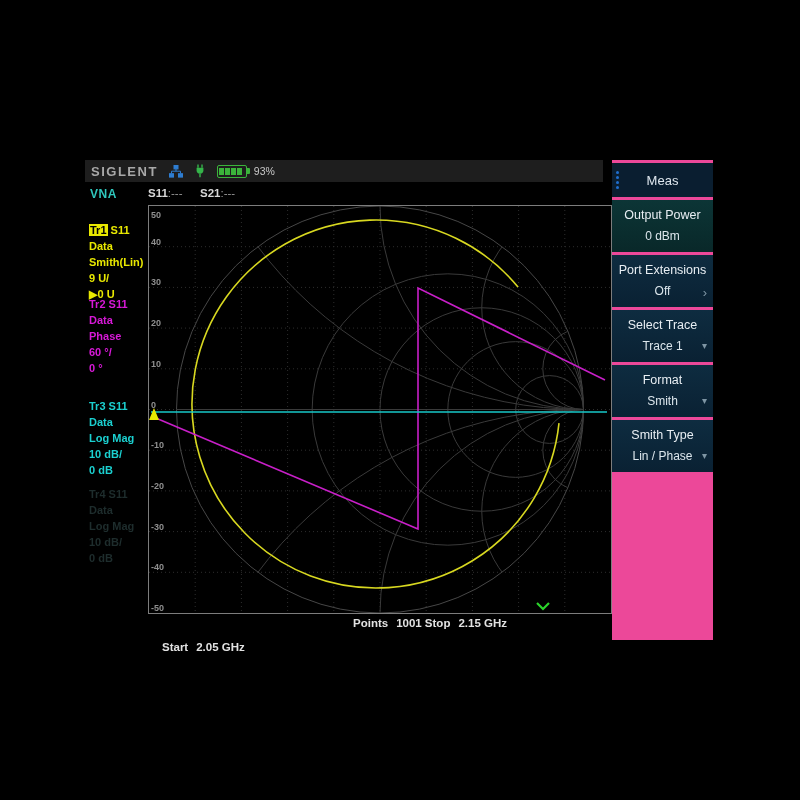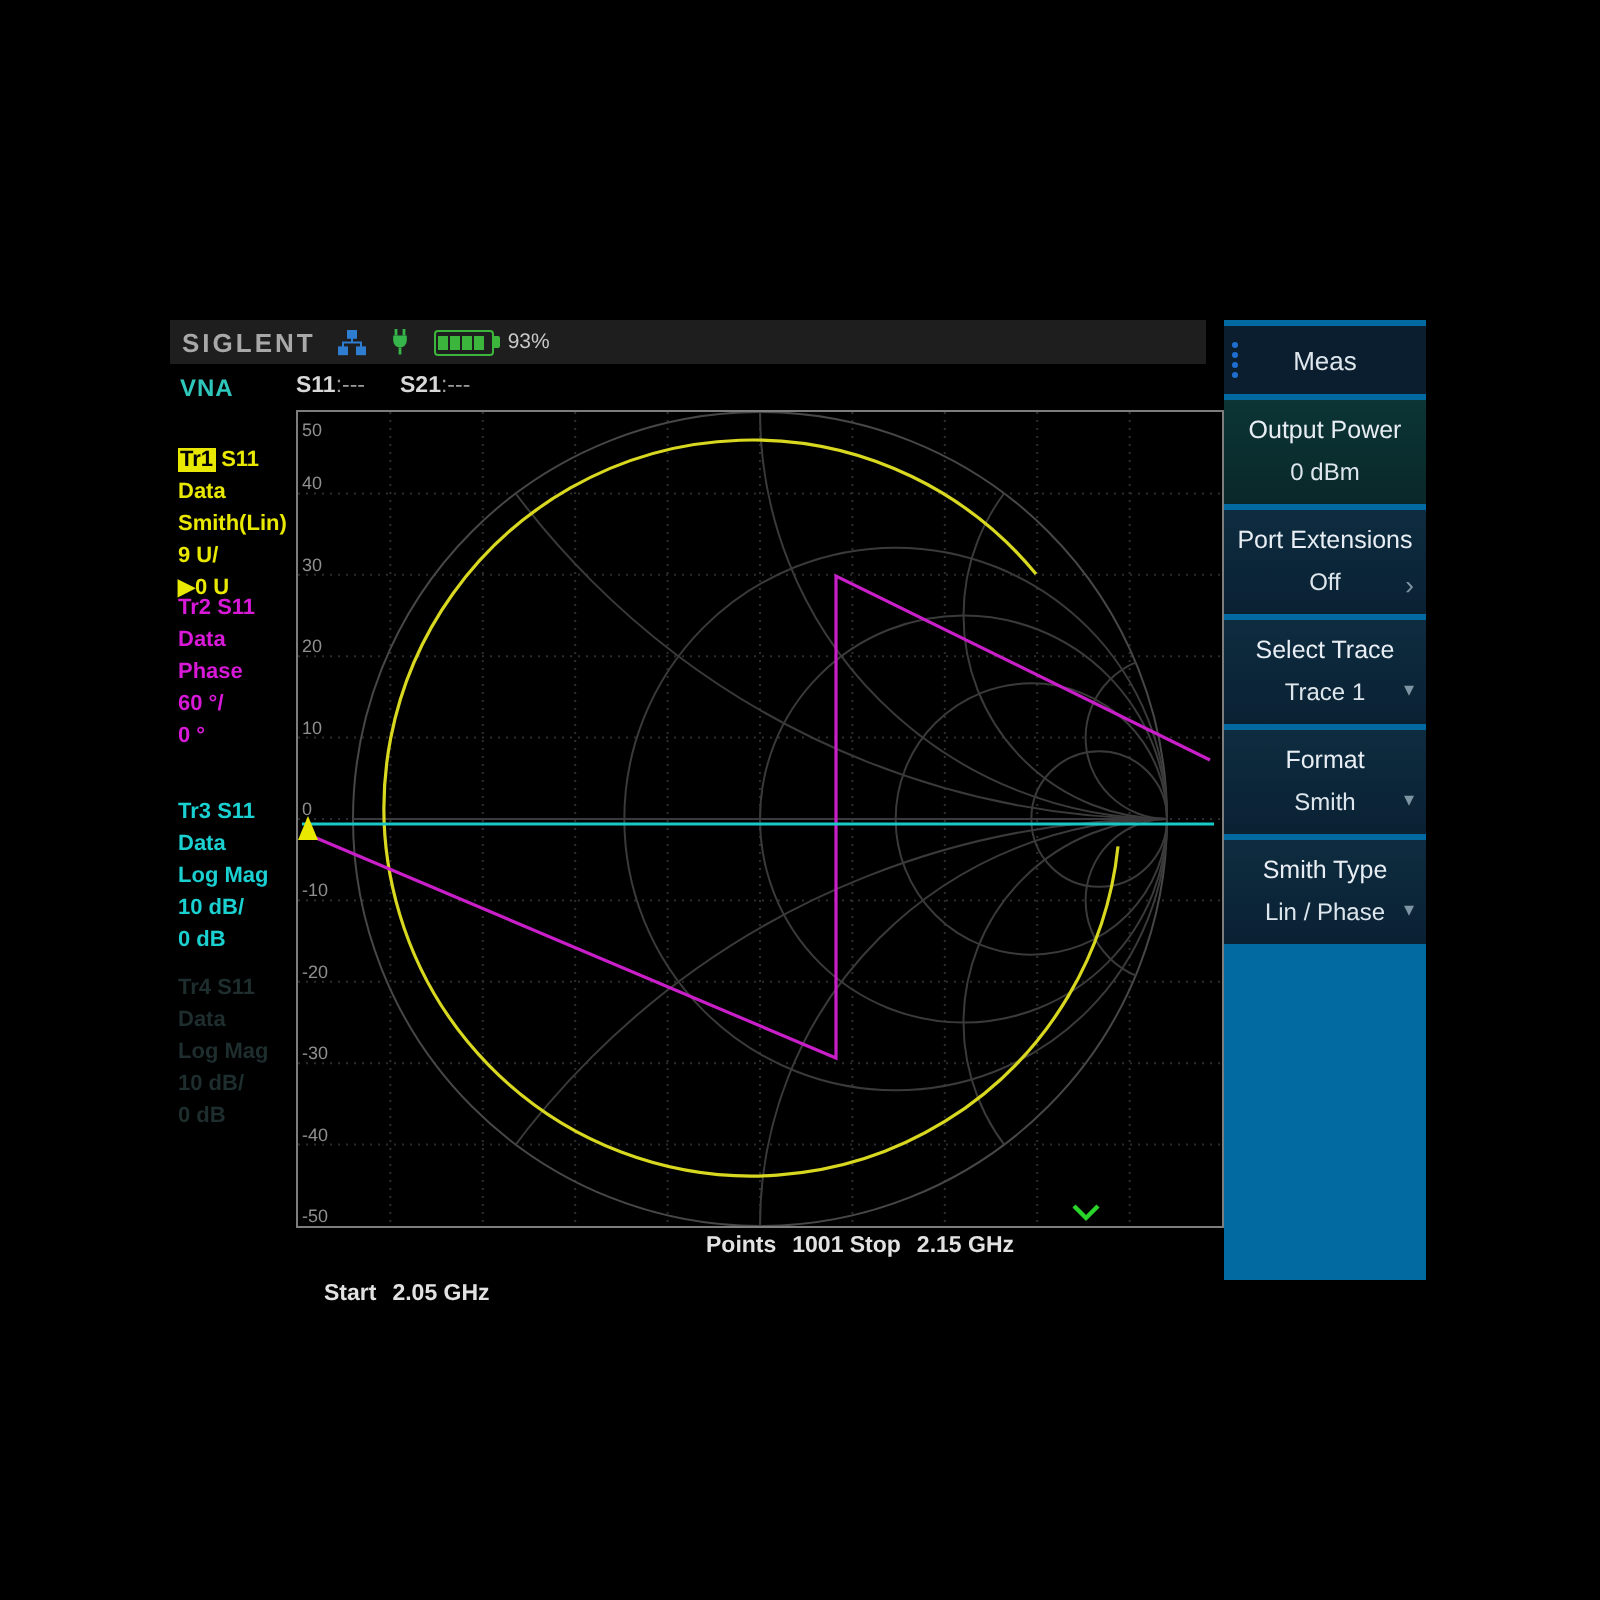--- a/index.html
+++ b/index.html
@@ -27,34 +27,34 @@
 
   
   .trace-block{position:absolute;left:4px;width:58px;font-size:11px;line-height:16px;font-weight:bold;cursor:default;}
   .trace-block:nth-of-type(1){top:62px;}
   .trace-block:nth-of-type(2){top:136px;}
   .trace-block:nth-of-type(3){top:238px;}
   .trace-block:nth-of-type(4){top:326px;}
   .tr-id.hl{background:#e8e800;color:#000;padding:0 1px;}
 
   
-  .chart{position:absolute;left:63px;top:45px;width:462px;height:407px;border:1px solid #7d7d7d;background:#000;}
+  .chart{position:absolute;left:63px;top:45px;width:462px;height:407px;border:1px solid #7d7d7d;background:#000;font-weight:bold;}
   .chart svg{display:block;}
   .chart text{font-family:"Liberation Sans",sans-serif;font-size:9px;fill:#8f8f8f;}
 
   
   .footer{position:absolute;left:0;top:457px;width:527px;height:20px;color:#e2e2e2;
           font-size:11.5px;font-weight:bold;}
   .f-start{position:absolute;left:77px;margin-top:24px;}
   .f-points{position:absolute;left:268px;}
   .f-stop{position:absolute;right:105px;}
   .footer b{font-weight:bold;margin-right:8px;}
 
   
-  .menu{position:absolute;left:527px;top:0;width:101px;height:480px;background:#0369a1;}
+  .menu{position:absolute;left:527px;top:0;width:101px;height:480px;background:#ec4899;}
   .menu-header{position:relative;height:34px;margin-top:3px;background:#0a1e30;
                display:flex;align-items:center;justify-content:center;
                color:#dfe7ee;font-size:13px;}
   .dots{position:absolute;left:4px;top:50%;transform:translateY(-50%);display:flex;
         flex-direction:column;gap:2px;}
   .dots i{width:3px;height:3px;border-radius:50%;background:#1e6fd0;display:block;}
   .menu-item{position:relative;height:52px;margin-top:3px;cursor:pointer;
              background:linear-gradient(180deg,#0e2c40 0%,#0a2133 100%);}
   .menu-item.highlight{background:linear-gradient(180deg,#0c3536 0%,#092829 100%);}
   .mi-label{position:absolute;top:8px;width:100%;text-align:center;color:#e8eef3;font-size:12.5px;}

